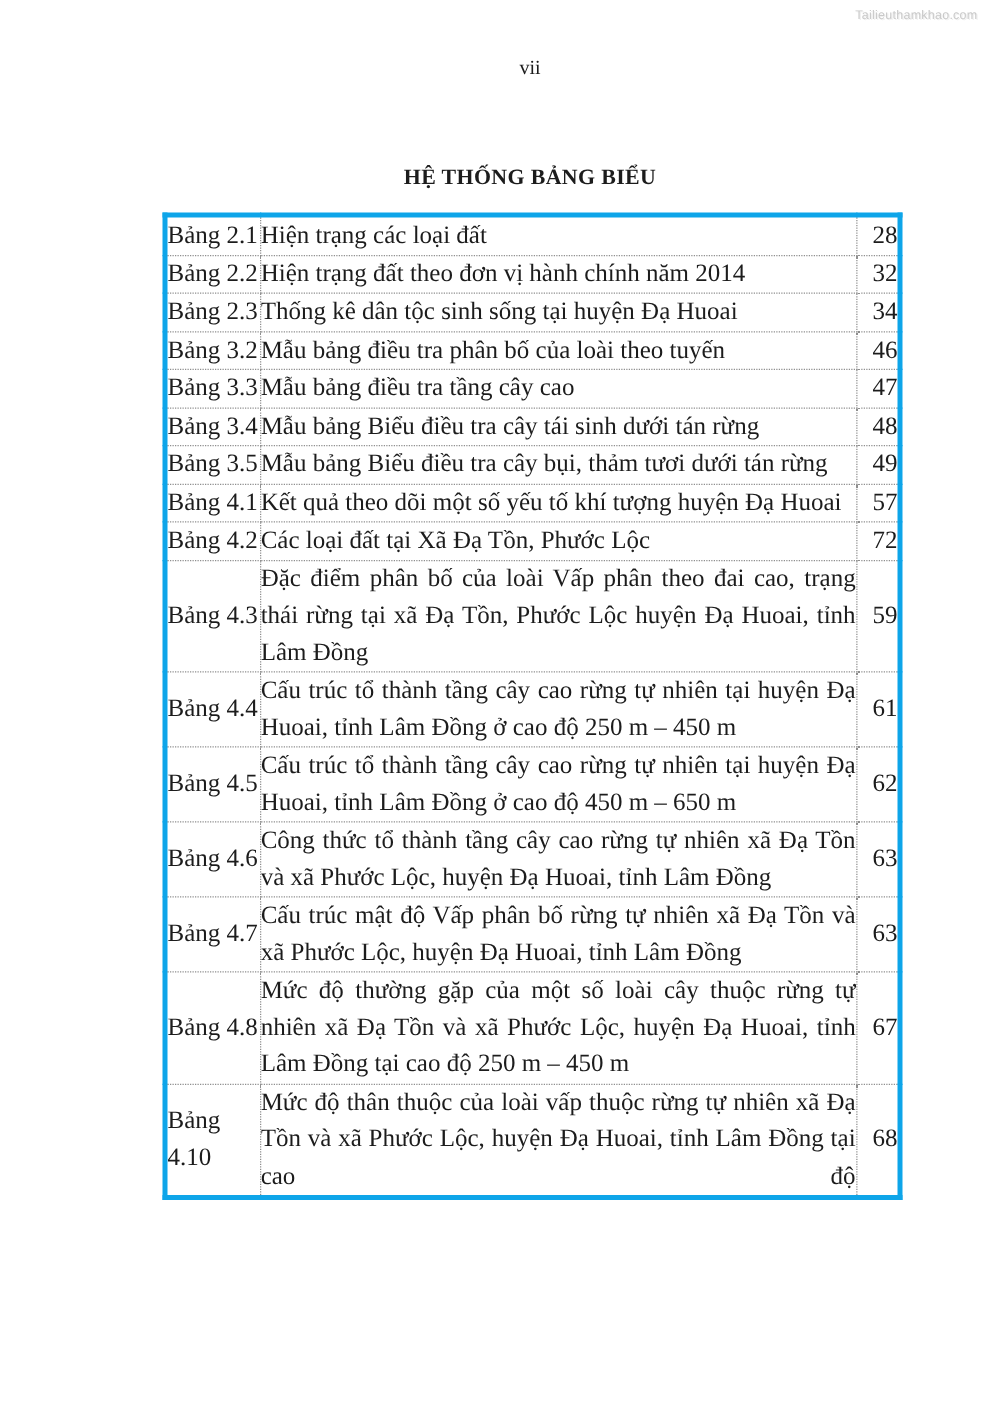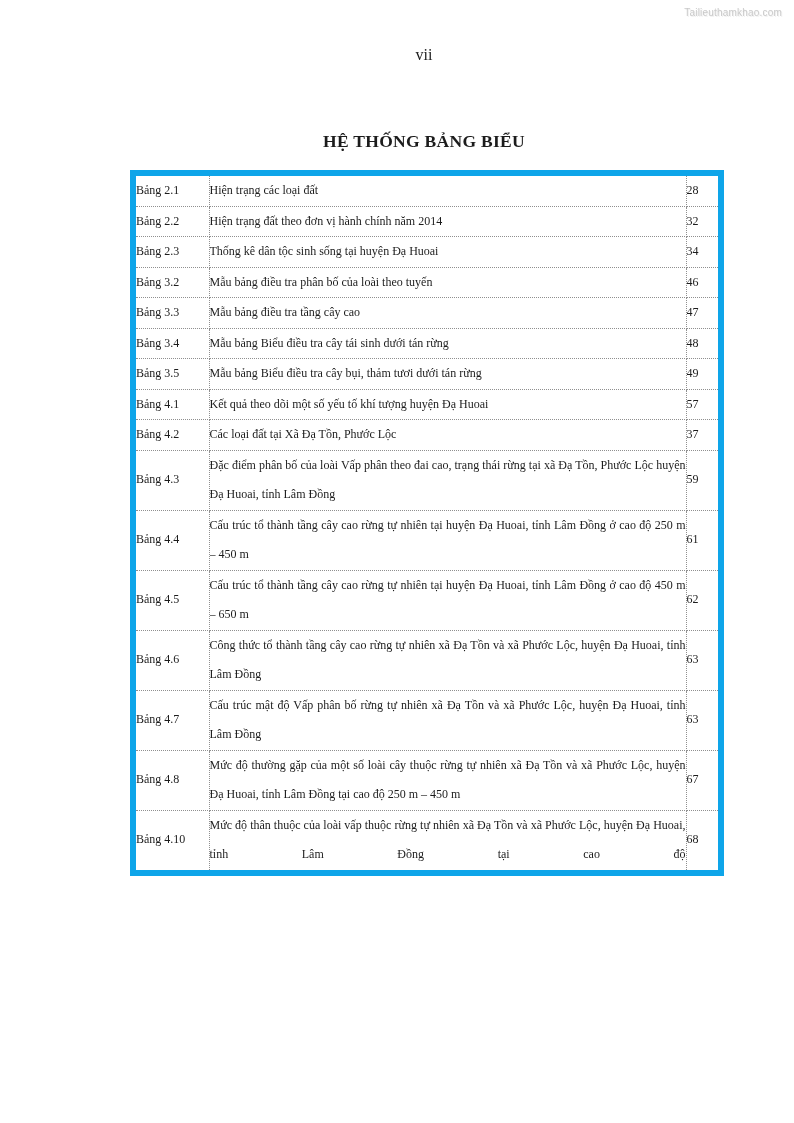--- a/index.html
+++ b/index.html
@@ -40,33 +40,33 @@
     text-align: center;
     font-weight: bold;
     font-size: 17.5px;
     letter-spacing: 0.3px;
     margin: 0 0 18px 0;
   }
   table.toc {
     border-collapse: collapse;
     width: 588px;
     table-layout: fixed;
-    font-size: 12px;
-    border: 6px solid #0ea5e9;
+    font-size: 20px;
+    border: 4px solid #0ea5e9;
   }
   table.toc td {
     border: 1px dotted #8f8f8f;
     vertical-align: middle;
     line-height: 29.5px;
     padding: 0;
     overflow: hidden;
   }
   td.c1 { padding-left: 6px; }
   td.c2 { padding-left: 9px; padding-right: 7px; text-align: justify; }
-  td.c3 { text-align: left; }
+  td.c3 { text-align: right; }
 </style>
 </head>
 <body>
 
 <div class="watermark">Tailieuthamkhao.com</div>
 
 <div class="page-num">vii</div>
 
 <div class="doc">
   <div class="doc-title">HỆ THỐNG BẢNG BIỂU</div>
@@ -114,21 +114,21 @@
           <td class="c3">49</td>
         </tr>
         <tr>
           <td class="c1">Bảng 4.1</td>
           <td class="c2">Kết quả theo dõi một số yếu tố khí tượng huyện Đạ Huoai</td>
           <td class="c3">57</td>
         </tr>
         <tr>
           <td class="c1">Bảng 4.2</td>
           <td class="c2">Các loại đất tại Xã Đạ Tồn, Phước Lộc</td>
-          <td class="c3">37</td>
+          <td class="c3">72</td>
         </tr>
         <tr>
           <td class="c1">Bảng 4.3</td>
           <td class="c2">Đặc điểm phân bố của loài Vấp phân theo đai cao, trạng thái rừng tại xã Đạ Tồn, Phước Lộc huyện Đạ Huoai, tỉnh Lâm Đồng</td>
           <td class="c3">59</td>
         </tr>
         <tr>
           <td class="c1">Bảng 4.4</td>
           <td class="c2">Cấu trúc tổ thành tầng cây cao rừng tự nhiên tại huyện Đạ Huoai, tỉnh Lâm Đồng ở cao độ 250 m – 450 m</td>
           <td class="c3">61</td>

